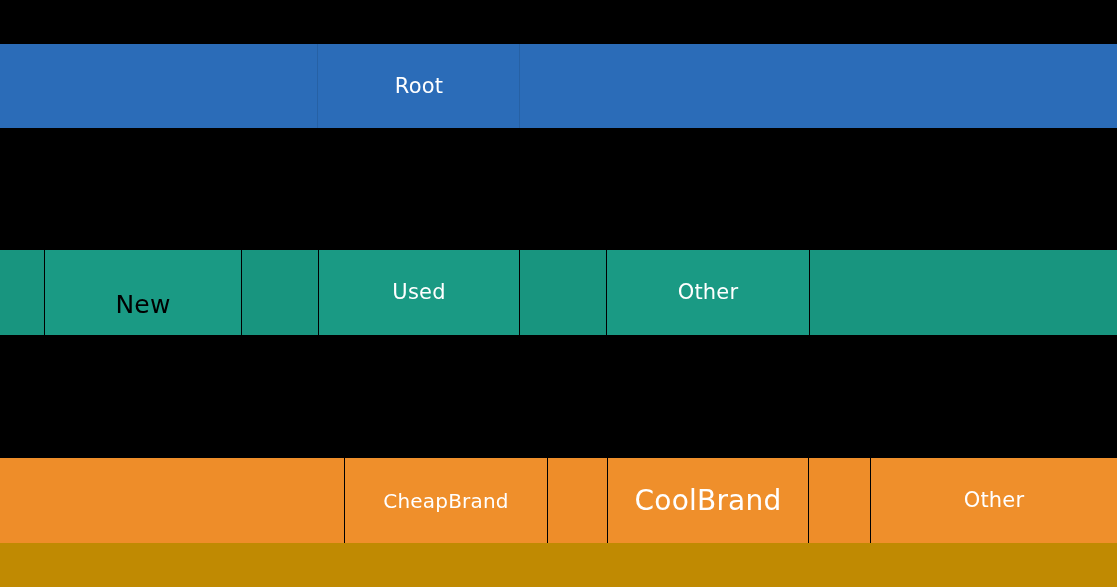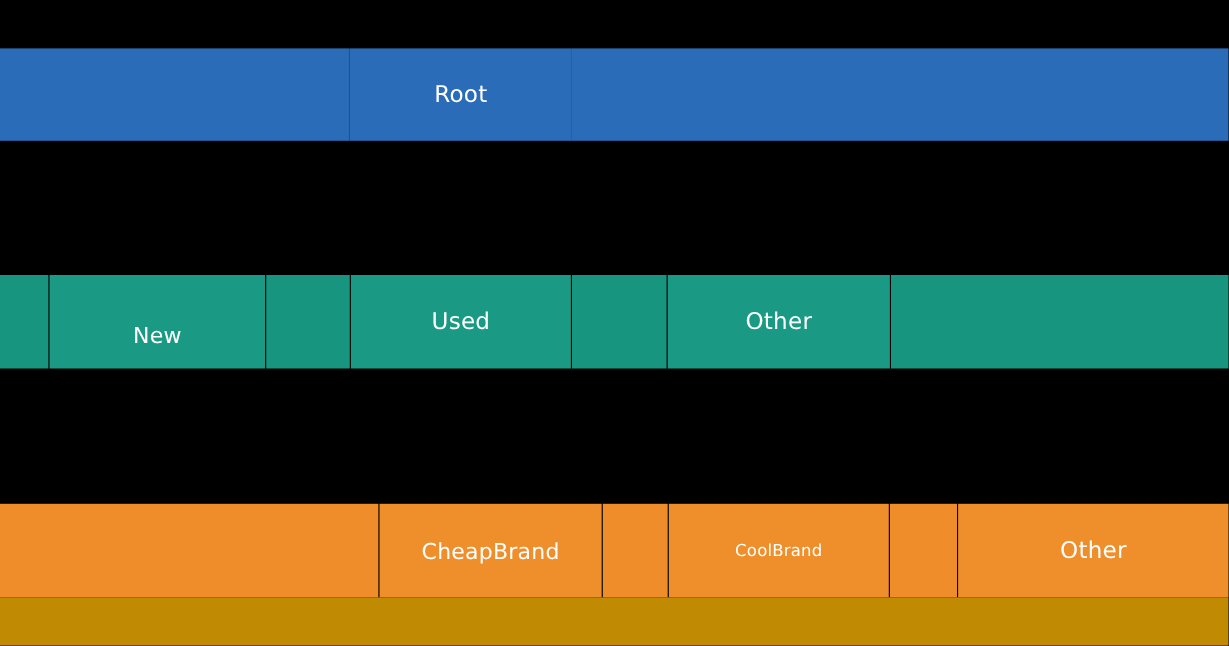--- a/index.html
+++ b/index.html
@@ -48,21 +48,21 @@
       <div class="seg" style="left: 318px; width: 202px; background: rgb(43, 108, 184);">
         <span class="seg-label" style="color: rgb(255, 255, 255); font-size: 21px;">Root</span>
       </div>
       <div class="seg" style="left: 520px; width: 597px; background: rgb(43, 108, 184);"></div>
       <div class="seam" style="left: 317px; background: rgba(0, 0, 0, 0.1);"></div>
       <div class="seam" style="left: 519px; background: rgba(0, 0, 0, 0.1);"></div>
     </div>
     <div class="band" style="left: 0px; top: 250px; width: 1117px; height: 85px;">
       <div class="seg" style="left: 0px; width: 44px; background: rgb(24, 149, 127);"></div>
       <div class="seg" style="left: 45px; width: 196px; background: rgb(26, 154, 132);">
-        <span class="seg-label" style="color: #ffffff; font-size: 20px; margin-top: 24px;">New</span>
+        <span class="seg-label" style="color: #000000; font-size: 25px; margin-top: 24px;">New</span>
       </div>
       <div class="seg" style="left: 242px; width: 76px; background: rgb(24, 149, 127);"></div>
       <div class="seg" style="left: 319px; width: 200px; background: rgb(26, 154, 132);">
         <span class="seg-label" style="color: rgb(255, 255, 255); font-size: 21px;">Used</span>
       </div>
       <div class="seg" style="left: 520px; width: 86px; background: rgb(24, 149, 127);"></div>
       <div class="seg" style="left: 607px; width: 202px; background: rgb(26, 154, 132);">
         <span class="seg-label" style="color: rgb(255, 255, 255); font-size: 21px;">Other</span>
       </div>
       <div class="seg" style="left: 810px; width: 307px; background: rgb(24, 149, 127);"></div>
@@ -73,21 +73,21 @@
       <div class="seam" style="left: 606px; background: rgba(0, 0, 0, 0.1);"></div>
       <div class="seam" style="left: 809px; background: rgba(0, 0, 0, 0.1);"></div>
     </div>
     <div class="band" style="left: 0px; top: 458px; width: 1117px; height: 85px;">
       <div class="seg" style="left: 0px; width: 344px; background: rgb(238, 141, 41);"></div>
       <div class="seg" style="left: 345px; width: 202px; background: rgb(239, 143, 43);">
         <span class="seg-label" style="color: rgb(255, 255, 255); font-size: 20px;">CheapBrand</span>
       </div>
       <div class="seg" style="left: 548px; width: 59px; background: rgb(238, 141, 41);"></div>
       <div class="seg" style="left: 608px; width: 200px; background: rgb(239, 143, 43);">
-        <span class="seg-label" style="color: rgb(255, 255, 255); font-size: 15px; text-align: right;">CoolBrand</span>
+        <span class="seg-label" style="color: rgb(255, 255, 255); font-size: 28px; text-align: right;">CoolBrand</span>
       </div>
       <div class="seg" style="left: 809px; width: 61px; background: rgb(238, 141, 41);"></div>
       <div class="seg" style="left: 871px; width: 246px; background: rgb(239, 143, 43);">
         <span class="seg-label" style="color: rgb(255, 255, 255); font-size: 21px;">Other</span>
       </div>
       <div class="seam" style="left: 344px; background: rgba(0, 0, 0, 0.1);"></div>
       <div class="seam" style="left: 547px; background: rgba(0, 0, 0, 0.1);"></div>
       <div class="seam" style="left: 607px; background: rgba(0, 0, 0, 0.1);"></div>
       <div class="seam" style="left: 808px; background: rgba(0, 0, 0, 0.1);"></div>
       <div class="seam" style="left: 870px; background: rgba(0, 0, 0, 0.1);"></div>

